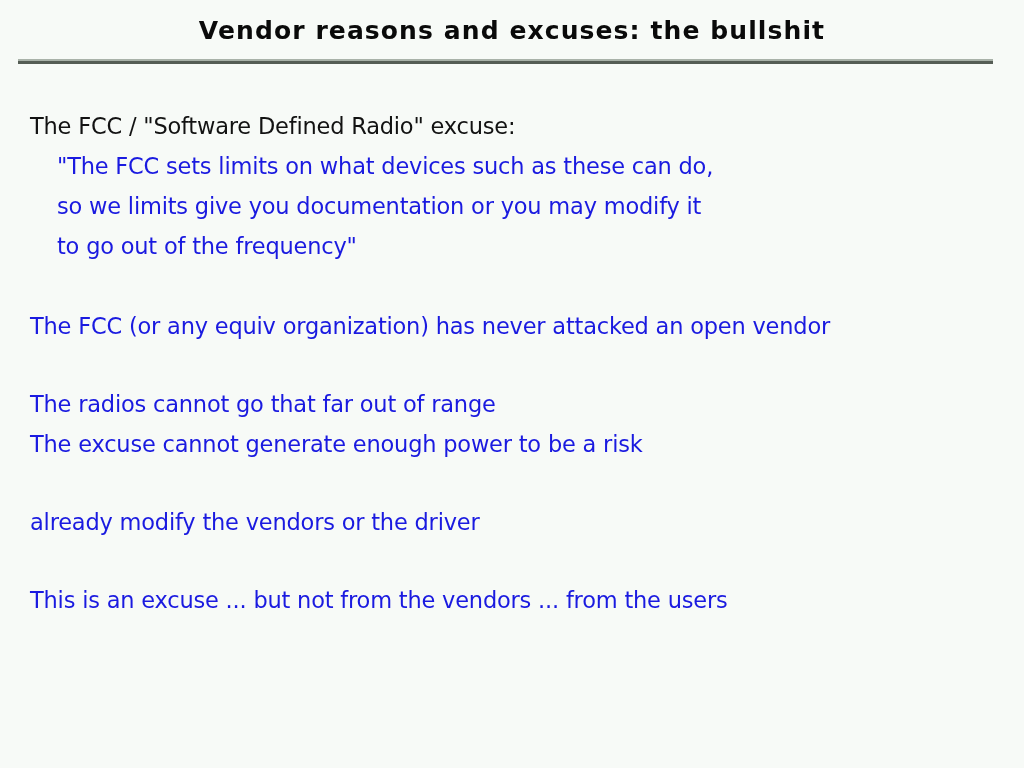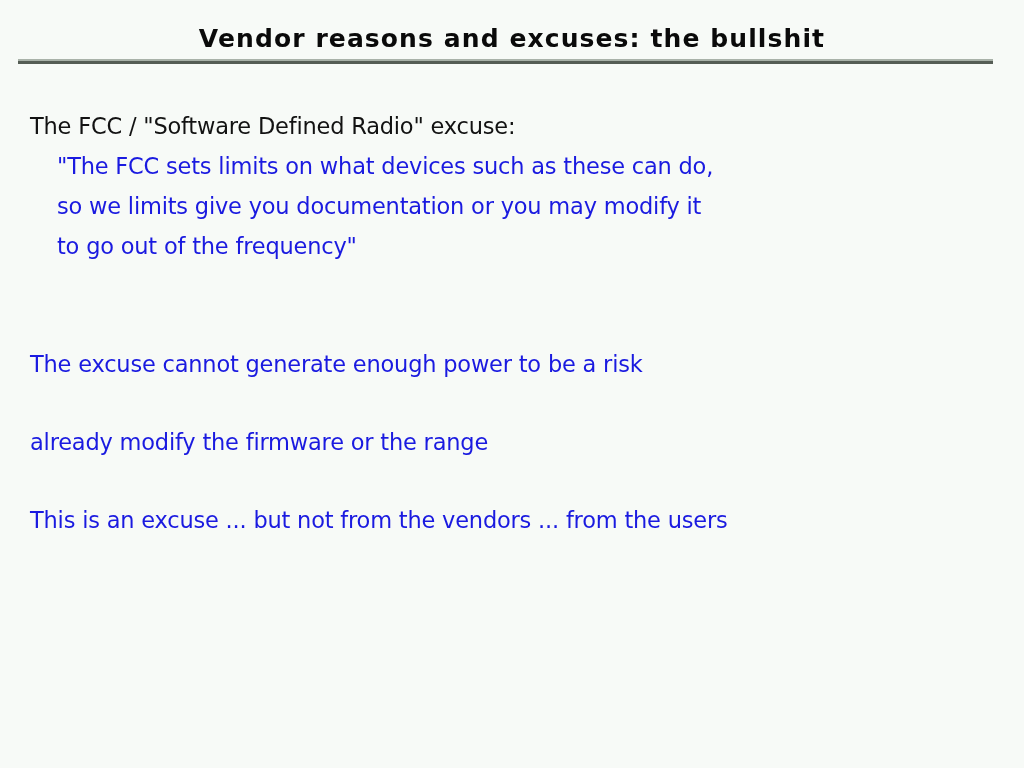--- a/index.html
+++ b/index.html
@@ -20,21 +20,21 @@
     inset: 0;
     width: 1024px;
     height: 768px;
     background: #f7faf7;
   }
 
   
   .title {
     position: absolute;
     left: 0;
-    top: 24px;
+    top: 16px;
     width: 1024px;
     text-align: center;
     font-family: "DejaVu Sans", sans-serif;
     font-size: 25px;
     font-weight: bold;
     color: #0a0a0a;
     letter-spacing: 1.1px;
     white-space: nowrap;
   }
 
@@ -109,31 +109,35 @@
 
     <div>
       <div class="line black">The FCC / "Software Defined Radio" excuse:</div>
       <div class="line blue indent">"The FCC sets limits on what devices such as these can do,</div>
       <div class="line blue indent">so we limits give you documentation or you may modify it</div>
       <div class="line blue indent">to go out of the frequency"</div>
     </div>
 
     <div class="gap"></div>
 
+    <div>
+      <div class="line blue">The FCC (or any equiv organization) has never attacked an open vendor</div>
+    </div>
 
     <div class="gap-small"></div>
 
     <div>
+      <div class="line blue">The radios cannot go that far out of range</div>
       <div class="line blue">The excuse cannot generate enough power to be a risk</div>
     </div>
 
     <div class="gap-small"></div>
 
     <div>
-      <div class="line blue">already modify the firmware or the range</div>
+      <div class="line blue">already modify the vendors or the driver</div>
     </div>
 
     <div class="gap-small"></div>
 
     <div>
       <div class="line blue">This is an excuse ... but not from the vendors ... from the users</div>
     </div>
 
   </div>
 </div>

